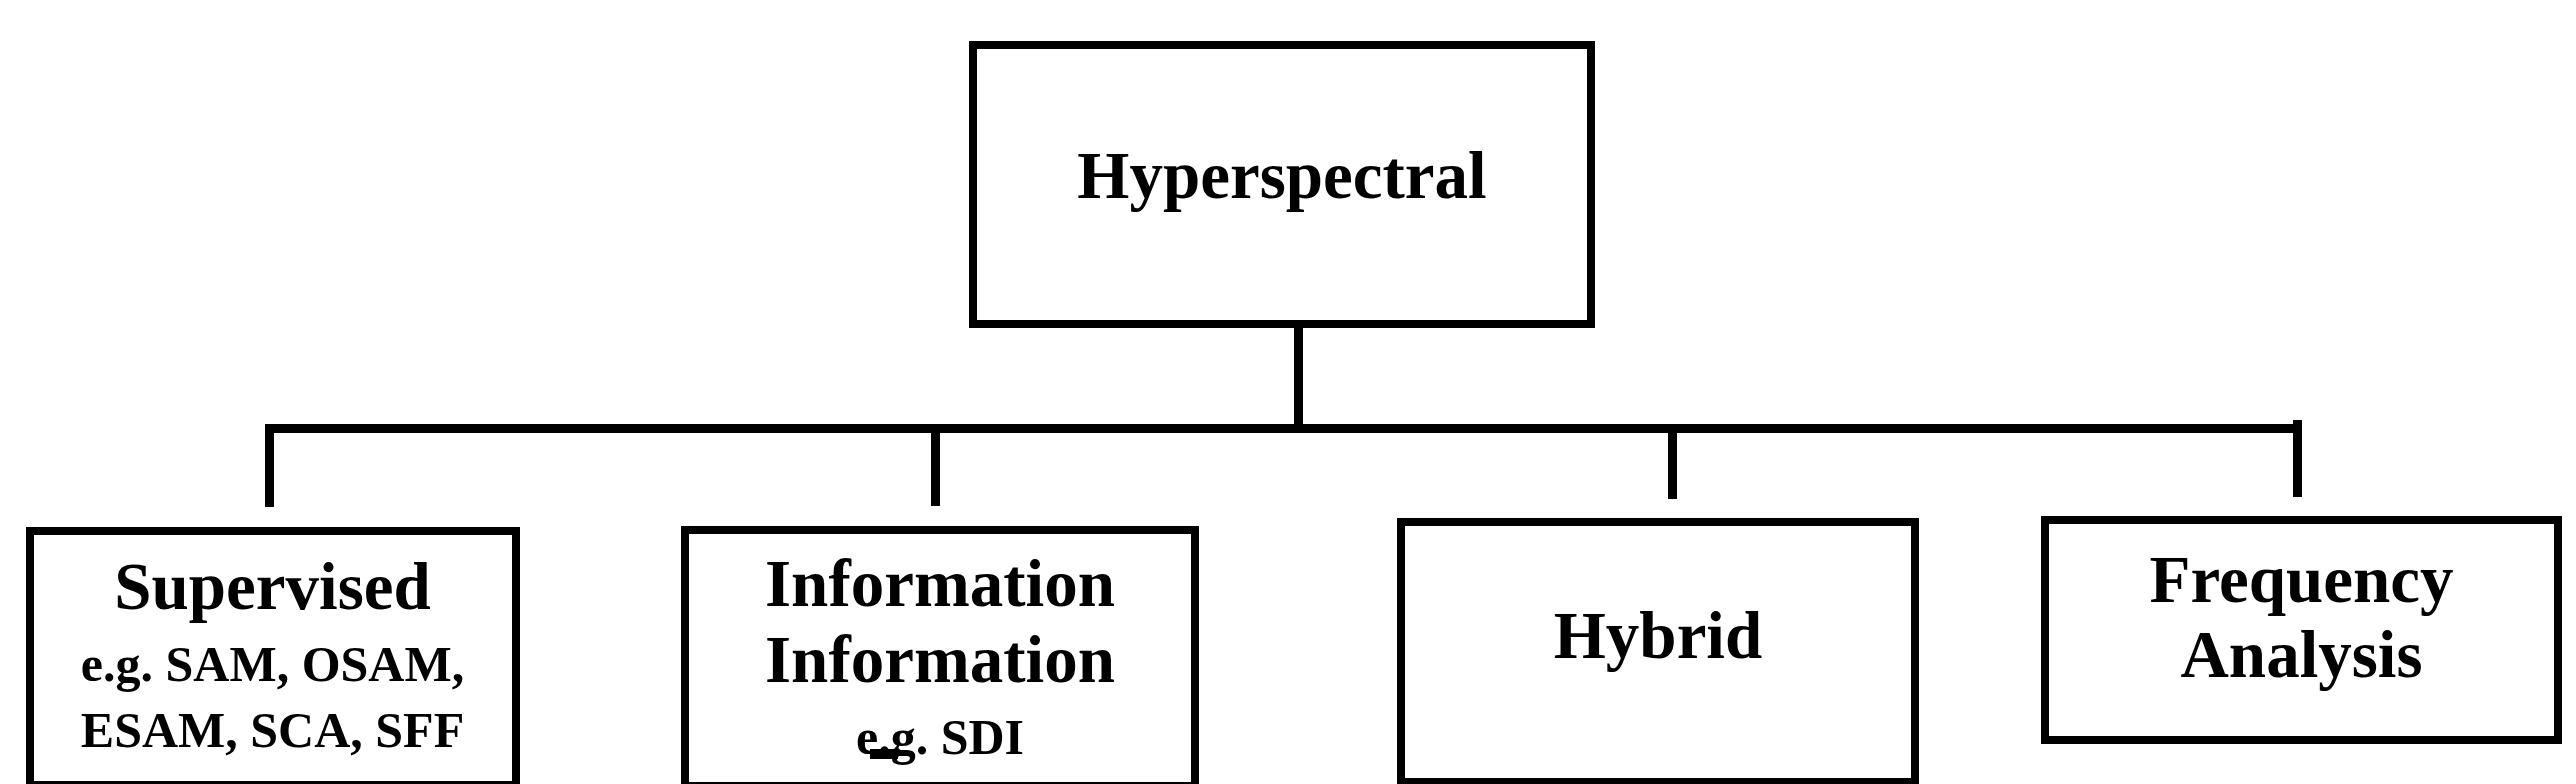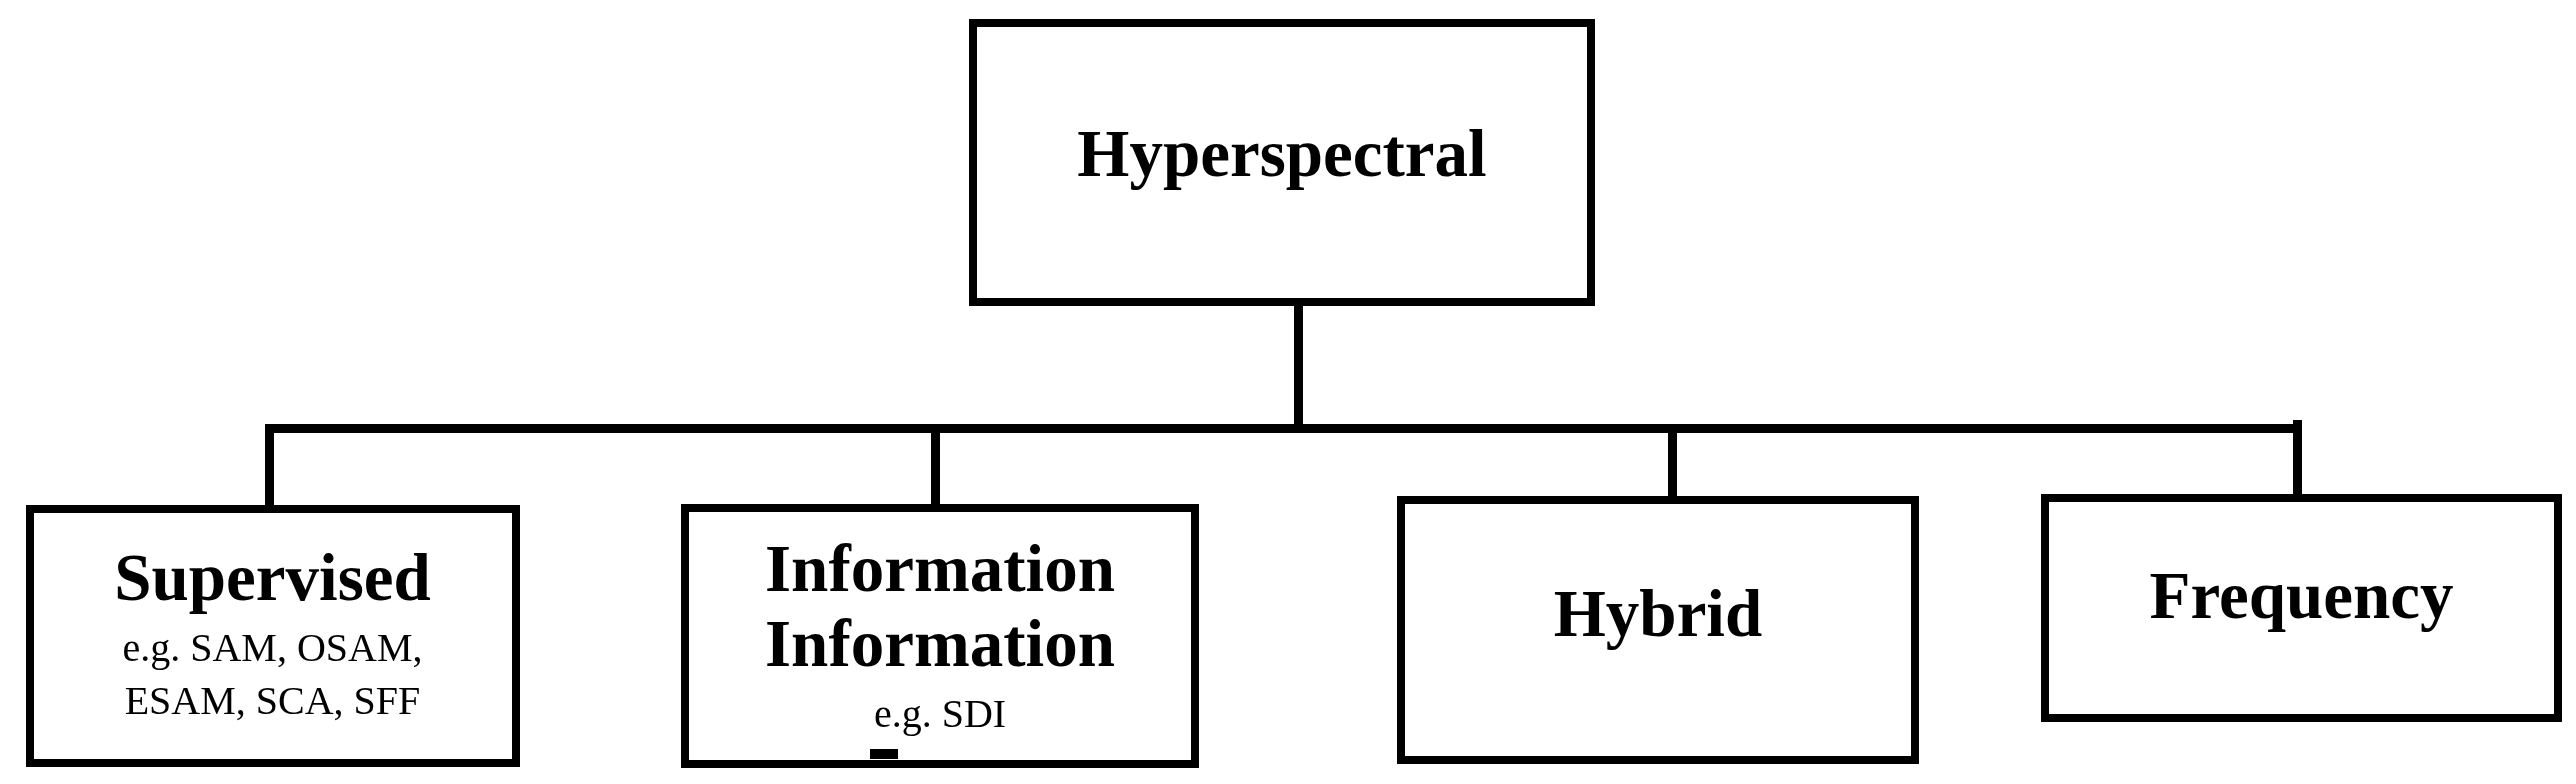--- a/index.html
+++ b/index.html
@@ -34,37 +34,38 @@
   
   .box {
     position: absolute;
     border: 8.5px solid #000000;
     background: #ffffff;
     display: flex;
     flex-direction: column;
     align-items: center;
     justify-content: center;
     text-align: center;
+    margin-top: 22px;
   }
   .root-box  { left: 969px; top: 19px;  width: 626px; height: 287px; padding-bottom: 18.4px; }
   .box-1     { left: 25.5px;   top: 505px; width: 494px; height: 262px; padding-bottom: 4.3px; }
   .box-2     { left: 681px;  top: 504px; width: 518px; height: 264px; }
   .box-3     { left: 1397px; top: 496px; width: 522px; height: 268px; padding-bottom: 33px; }
   .box-4     { left: 2041px; top: 494px; width: 521px; height: 228px; padding-bottom: 25.5px; }
 
   .title {
     font-weight: bold;
     font-size: 67px;
     line-height: 1.12;
     letter-spacing: 0px;
     white-space: nowrap;
   }
   .example {
-    font-weight: normal;
-    font-size: 40px;
+    font-weight: bold;
+    font-size: 50px;
     line-height: 1.32;
     margin-top: 7px;
     white-space: nowrap;
   }
   .t-line, .e-line { display: block; }
 
   
   .stray-mark {
     position: absolute;
     left: 870px;
@@ -114,19 +115,20 @@
 
   <div class="box box-3">
     <div class="title">
       <span class="t-line">Hybrid</span>
     </div>
   </div>
 
   <div class="box box-4">
     <div class="title">
       <span class="t-line">Frequency</span>
+      <span class="t-line">Analysis</span>
     </div>
   </div>
 
   <div class="stray-mark"></div>
 
 </div>
 
 
 </body></html>

